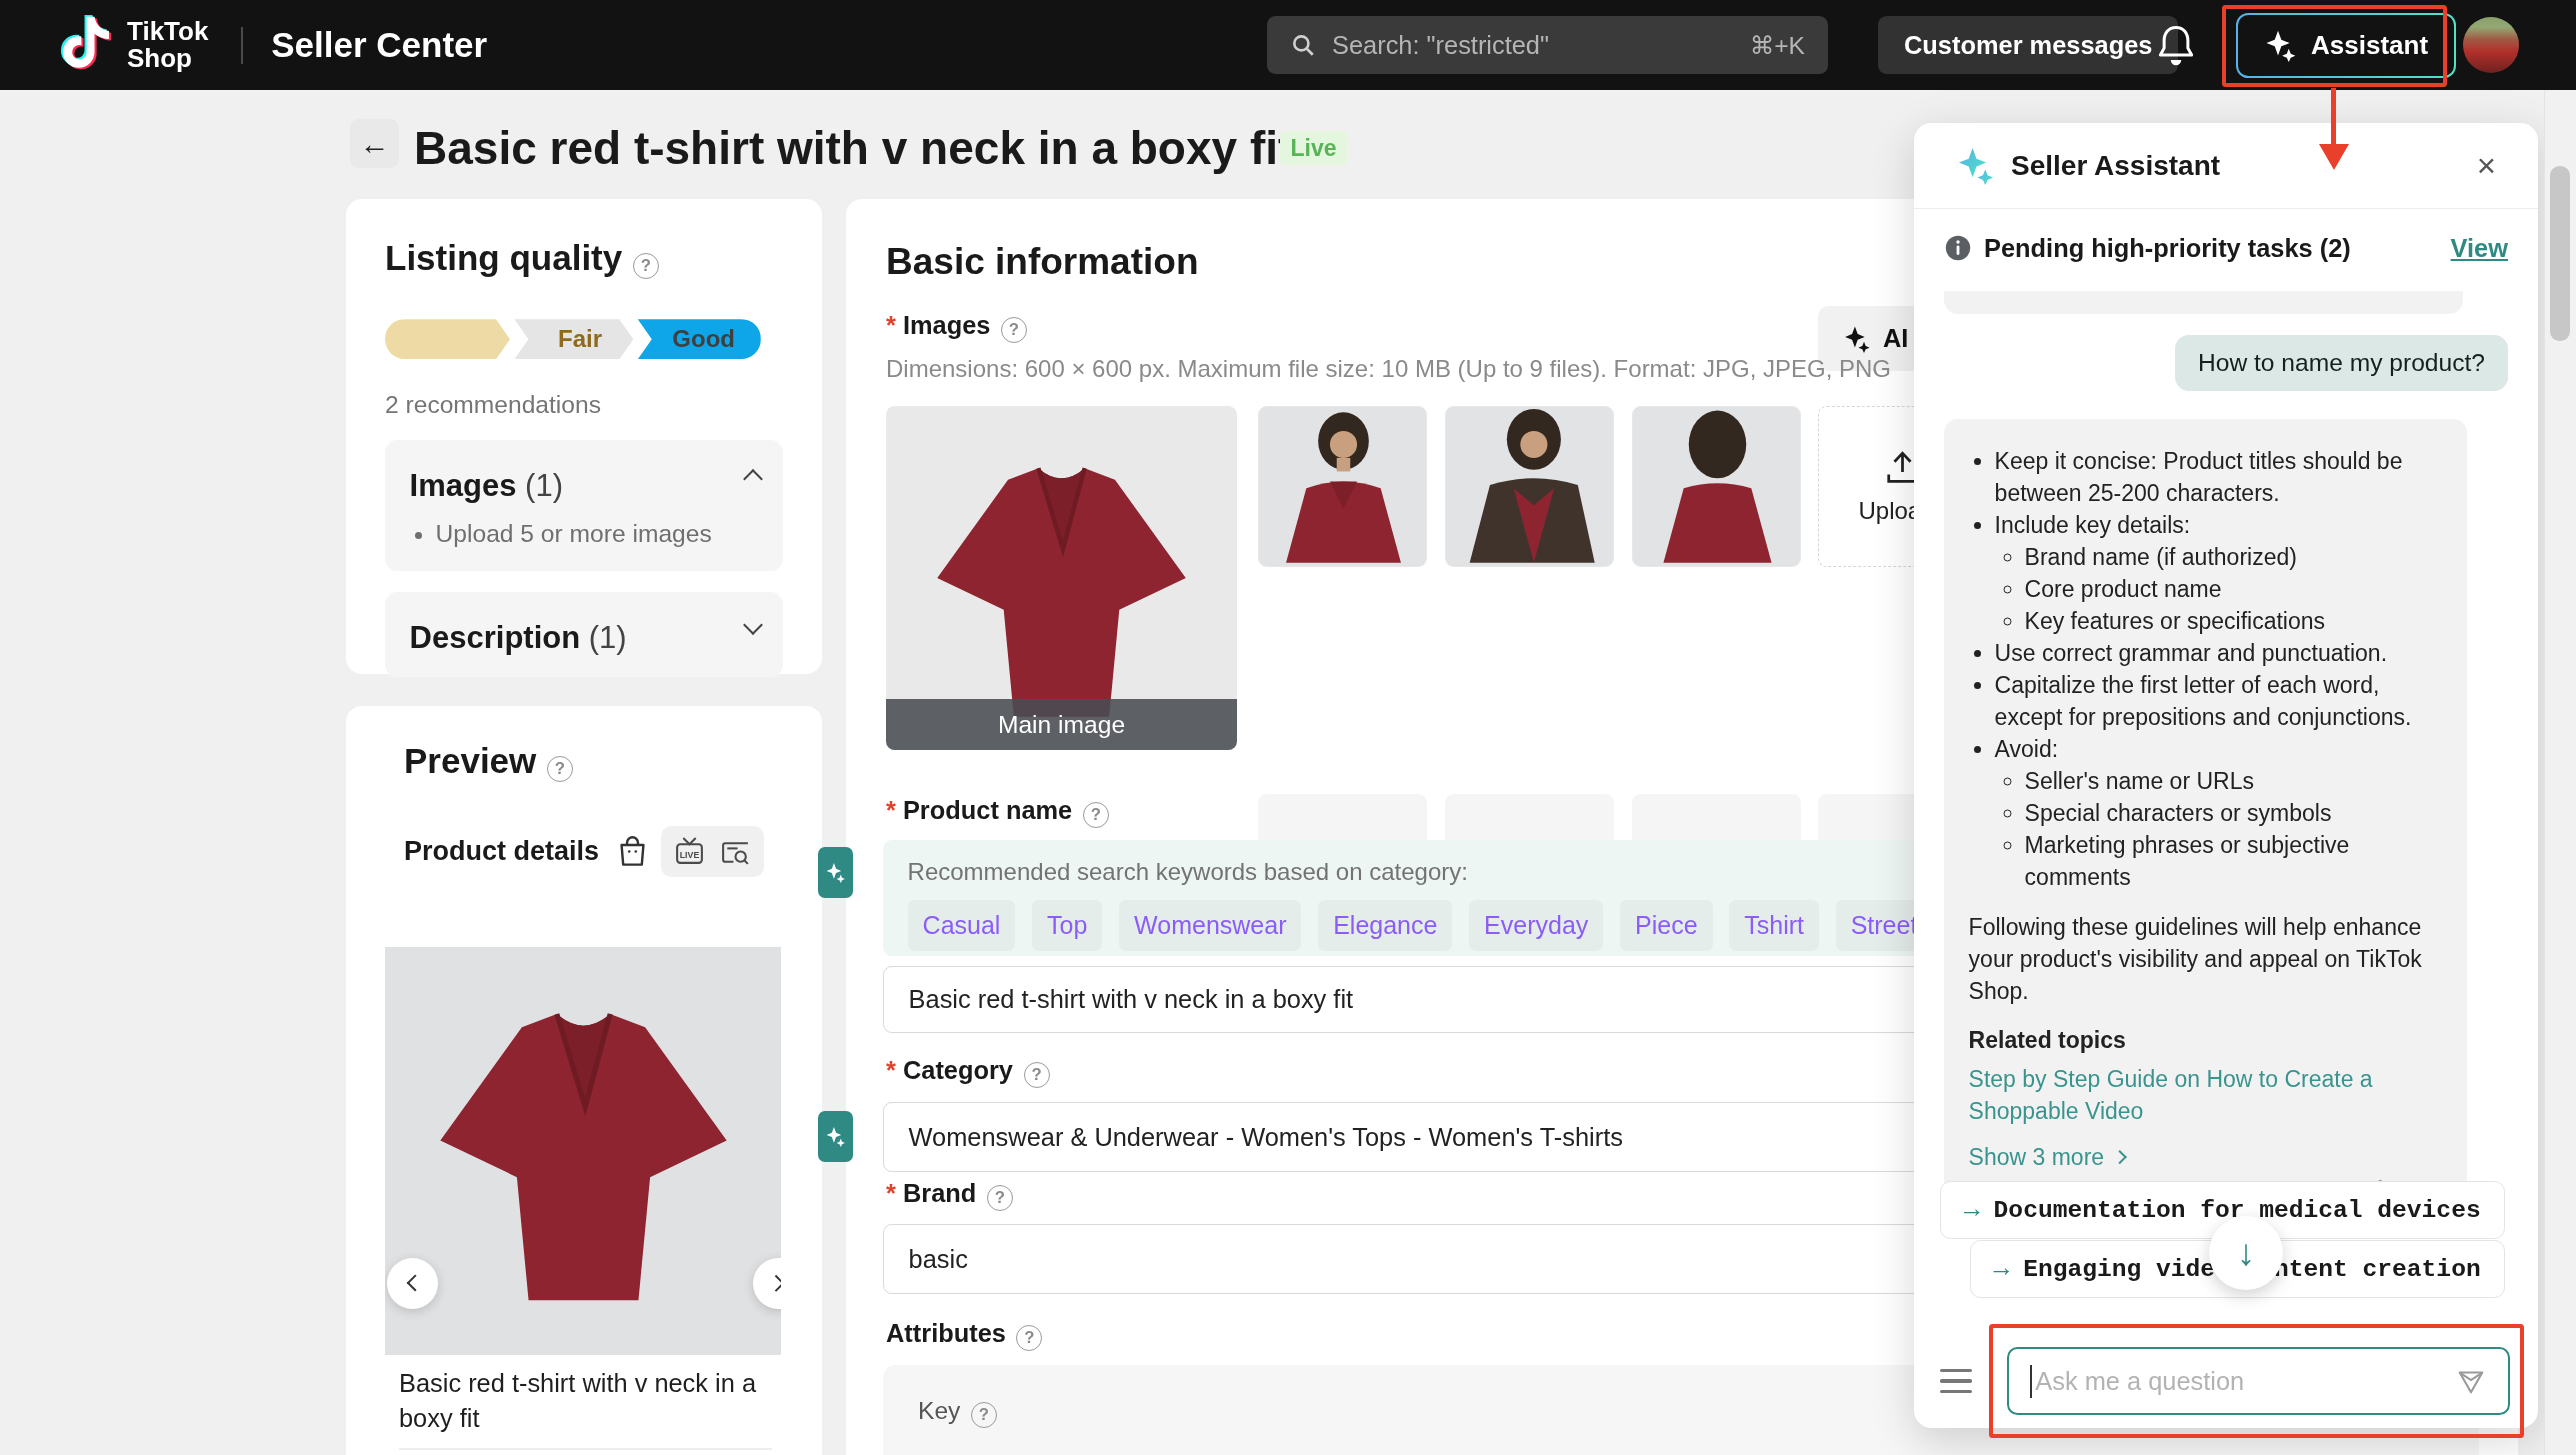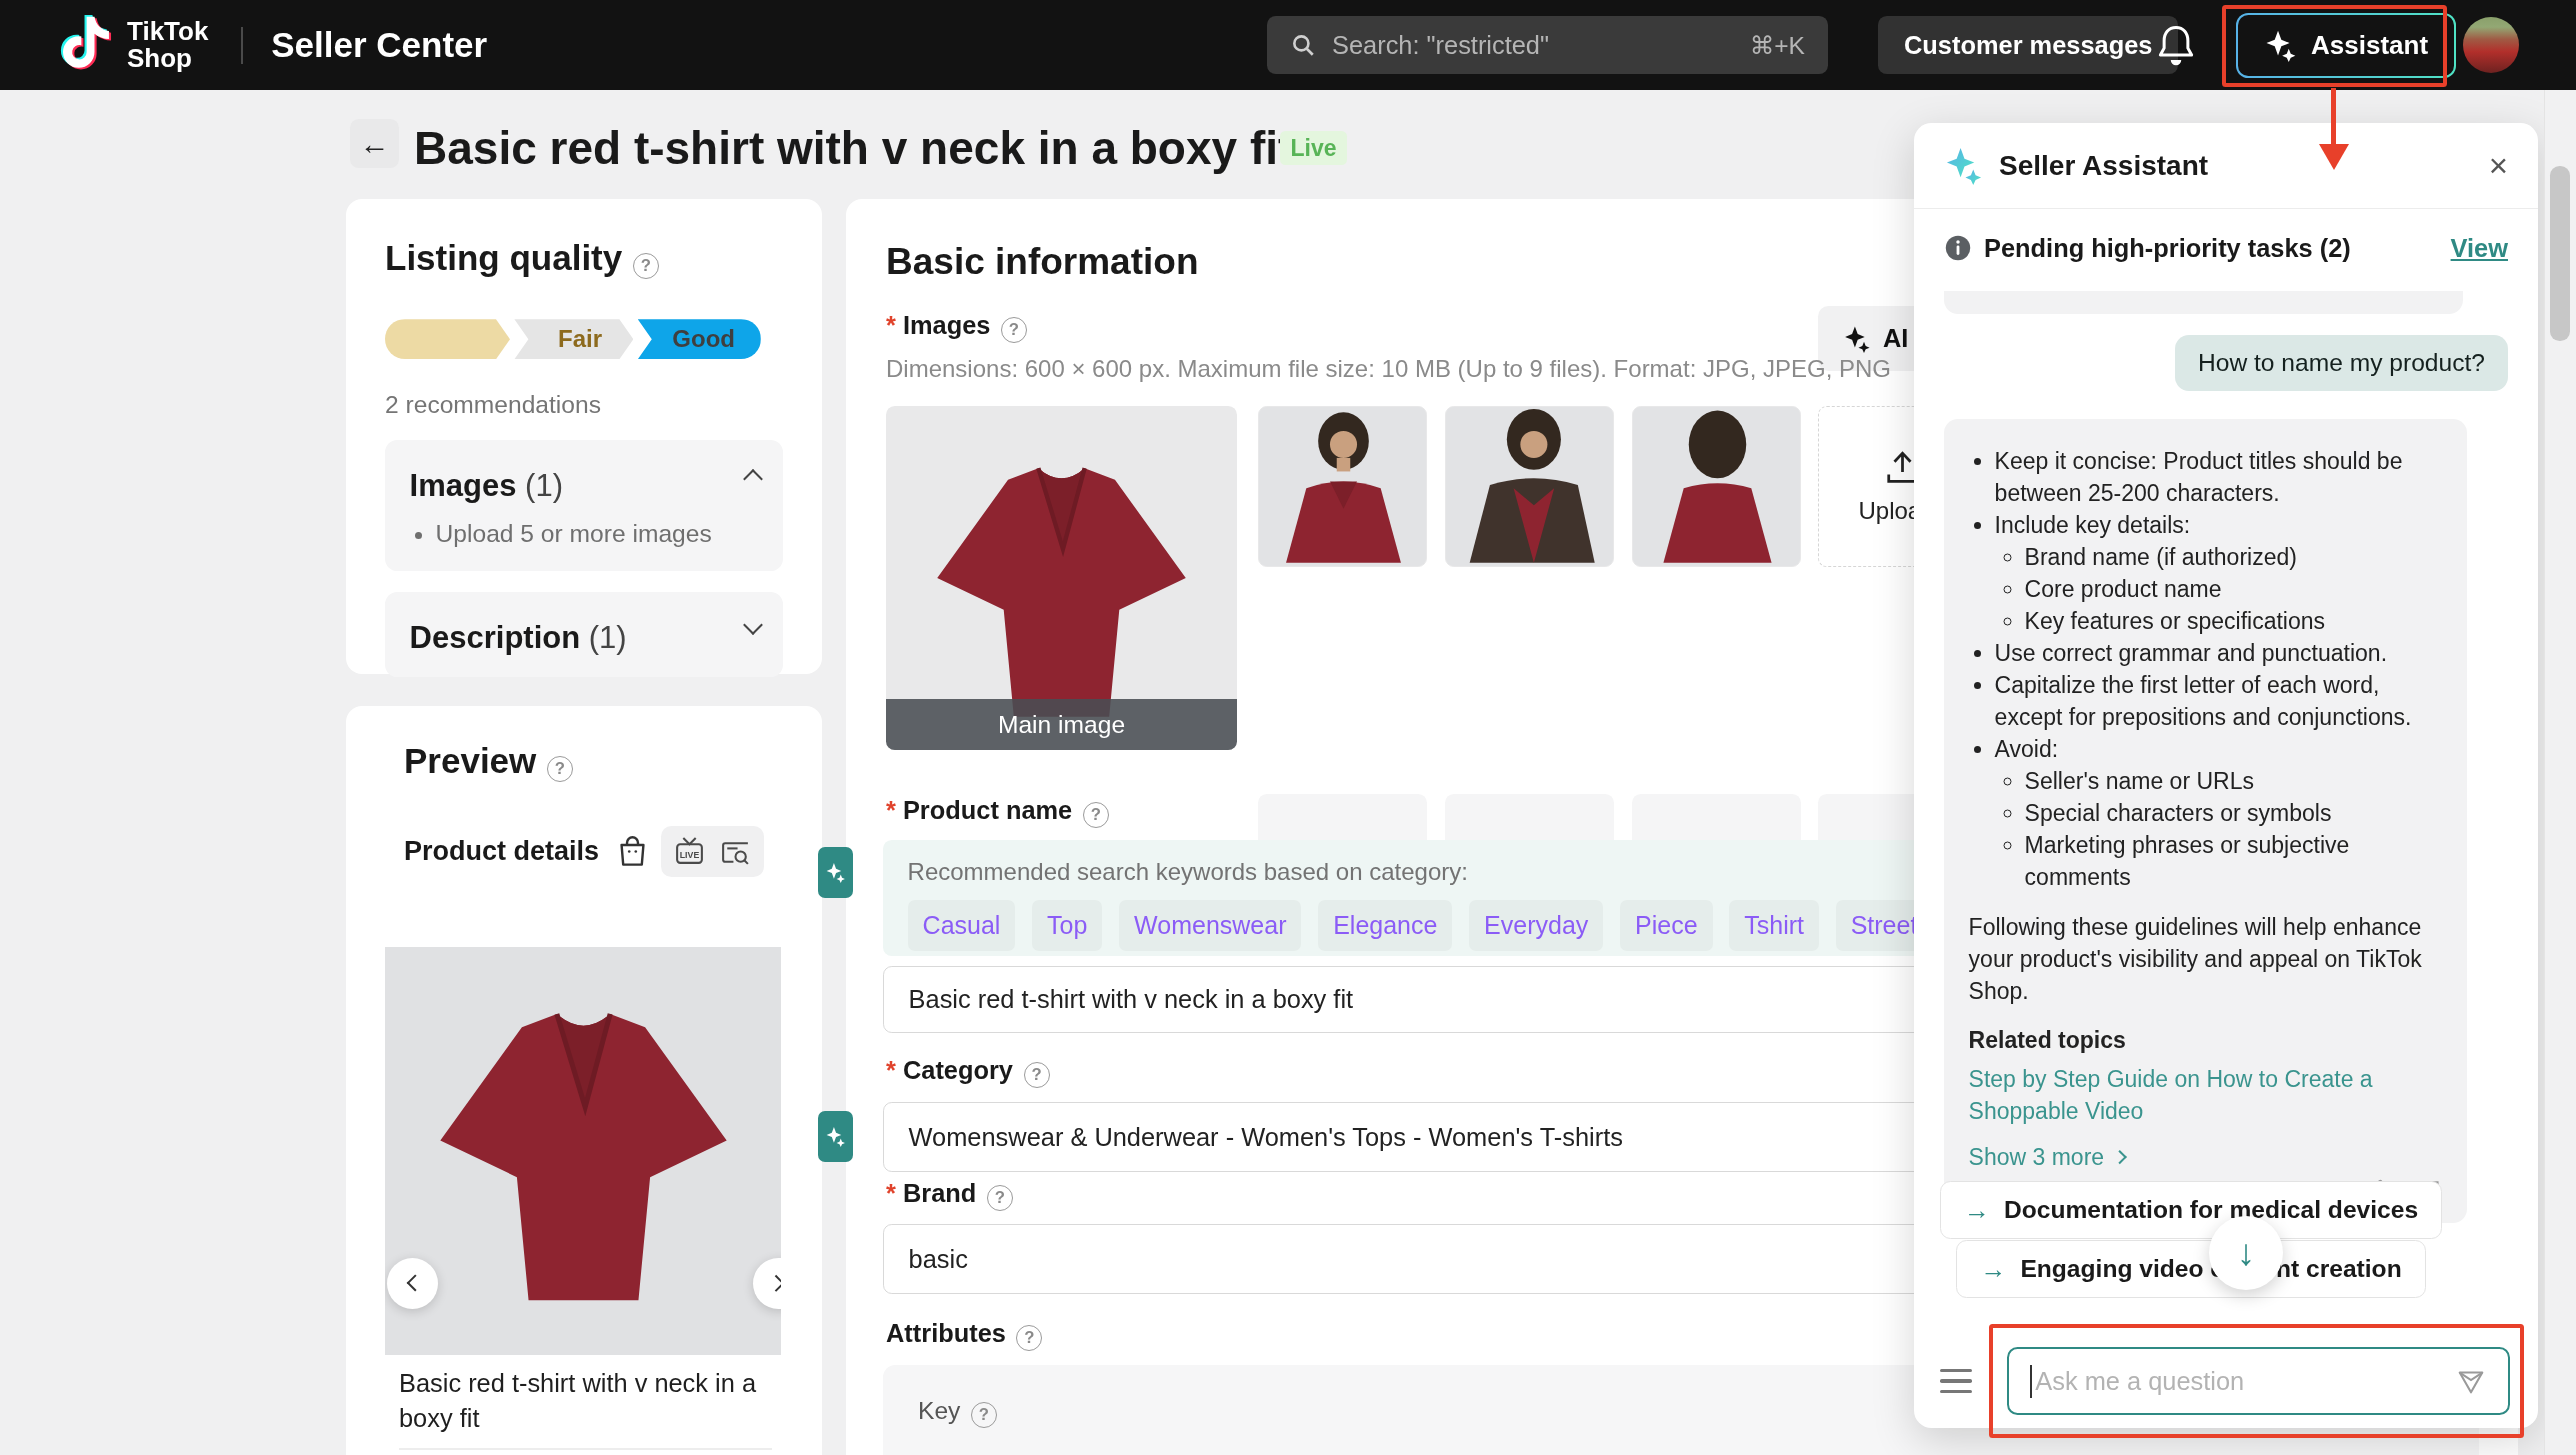--- a/index.html
+++ b/index.html
@@ -117,21 +117,21 @@
   #name-input { position:absolute; left:37px; top:767px; width:1596px; height:67px; }
   #cat-input  { position:absolute; left:37px; top:903px; width:1596px; height:70px; }
   #brand-input{ position:absolute; left:37px; top:1025px; width:1596px; height:70px; }
   #attr-panel { position:absolute; left:37px; top:1166px; width:1596px; height:158px; background:#f6f6f7;
                 border-radius:12.3px; padding:32px 35px; }
   #attr-panel .k { color:#555; font-size:24.6px; font-weight:400; }
 
   
   #panel { position:absolute; left:1914px; top:123px; width:624px; height:1305px; background:#fff;
            border-radius:17.5px; box-shadow:0 12.3px 44px rgba(0,0,0,.16); z-index:40; }
-  #p-head { display:flex; align-items:center; gap:16px; padding:23px 30px; border-bottom:1.8px solid #ececec; }
+  #p-head { display:flex; align-items:center; gap:16px; padding:23px 42px; border-bottom:1.8px solid #ececec; }
   #p-head .t { font-size:28px; font-weight:700; flex:1; }
   .close-icon { color:#555; font-size:33px; line-height:1; }
   .close-icon::after { content:"\00d7"; }
   #p-pending { display:flex; align-items:center; gap:12px; padding:24.6px 30px; }
   #p-pending .txt { font-size:25.4px; font-weight:600; flex:1; }
   .teal-link { color:#2f8a84; font-size:25.4px; font-weight:600; text-decoration:underline; }
   #p-chat { position:relative; padding:0 30px; }
   #old-bubble { position:absolute; left:30px; top:3.5px; width:519px; height:23px; background:#f2f2f3;
                 border-radius:0 0 14px 14px; }
   #user-bubble { position:absolute; right:30px; top:48px; background:#dbe8e6; border-radius:14px;
@@ -139,21 +139,21 @@
   #reply-bubble { position:absolute; left:30px; top:132px; width:523px; background:#f2f2f3; border-radius:14px;
                   padding:26px 24.6px 16px 24.6px; font-size:23px; line-height:32px; color:#222; }
   #reply-bubble ul.bl { margin-left:26px; }
   #reply-bubble ul.bl ul { margin-left:30px; }
   #reply-bubble .closing { margin-top:17.5px; }
   #reply-bubble .rt { font-weight:700; margin-top:17.5px; }
   #reply-bubble .link { color:#3a948e; margin-top:7px; width:421px; }
   #reply-bubble .more { color:#3a948e; margin-top:14px; display:flex; align-items:center; gap:10.5px; }
   .more .c { width:9.6px; height:9.6px; border-right:2.6px solid #3a948e; border-top:2.6px solid #3a948e; transform:rotate(45deg); }
   #fb-row { display:flex; justify-content:flex-end; gap:17.5px; margin-top:3.5px; }
-  #p-suggestions { position:absolute; left:26px; top:1058px; display:flex; flex-direction:column; gap:1px; align-items:center; }
+  #p-suggestions { position:absolute; left:26px; top:1058px; display:flex; flex-direction:column; gap:1px; align-items:flex-end;font-family:Liberation Mono, monospace; }
   .suggestion { display:flex; align-items:center; gap:14px; border:1.8px solid #e3e3e3; border-radius:10.5px;
                 height:58px; padding:0 23px; font-size:24.6px; font-weight:600; background:#fff; }
   .suggestion .ar { color:#2f8a84; font-size:26px; }
   .suggestion .ar::after { content:"\2192"; }
   #scroll-down { position:absolute; left:295px; top:1093px; width:74px; height:74px; border-radius:50%;
                  background:#fff; box-shadow:0 5.3px 17.5px rgba(0,0,0,.18); display:flex; align-items:center;
                  justify-content:center; color:#2f8a84; font-size:37px; }
   #scroll-down::after { content:"\2193"; }
   #p-footer { position:absolute; left:0; top:1224px; width:624px; display:flex; align-items:center; }
   #hamburger { margin-left:26px; display:flex; flex-direction:column; gap:7px; }

